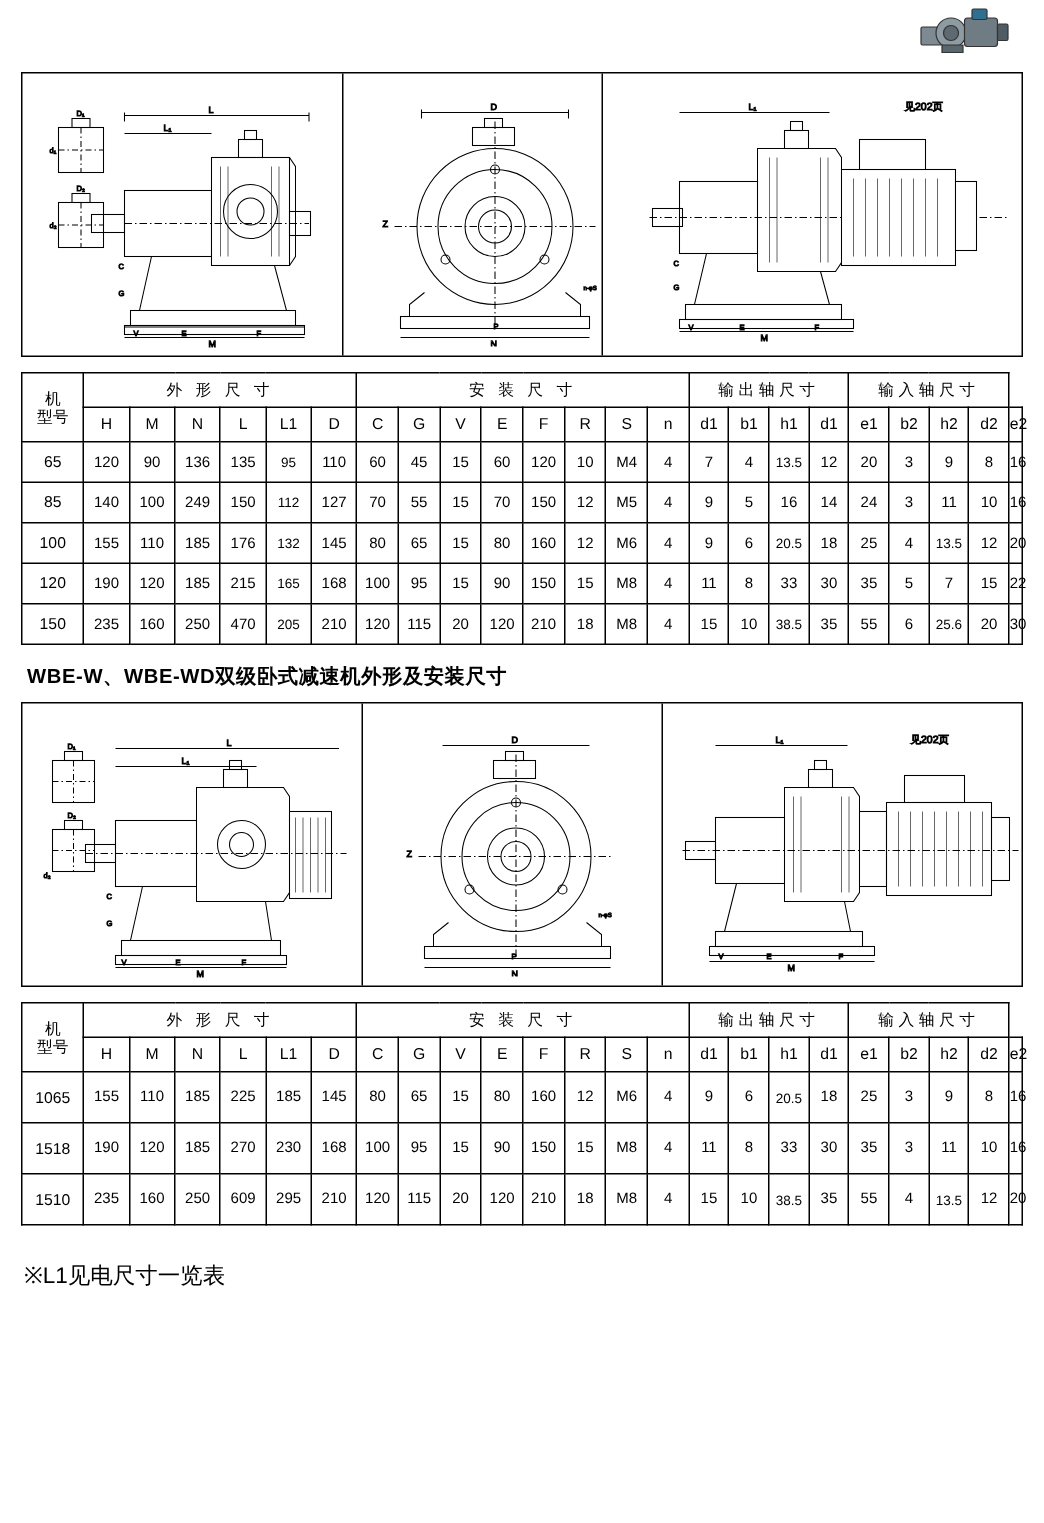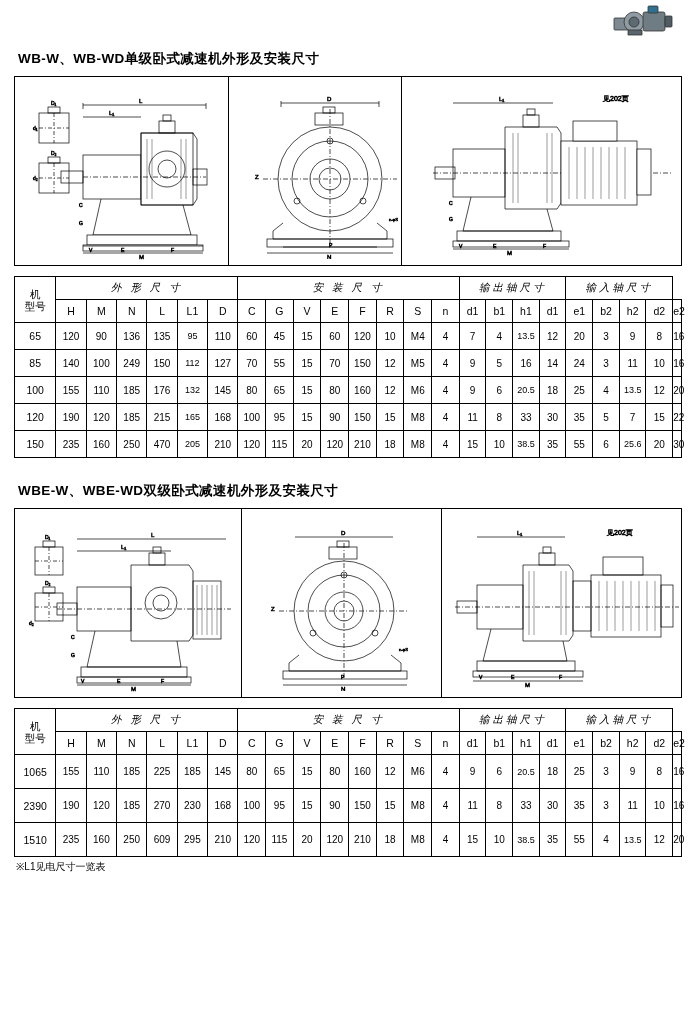--- a/index.html
+++ b/index.html
@@ -79,41 +79,40 @@
     height: 26px;
     font-weight: normal;
   }
   table.spec thead th {
     font-size: 10.5px;
     height: 22px;
   }
   .grp-head {
     letter-spacing: 3px;
     font-size: 11px;
-    font-style: italic;
   }
   .model-head {
     font-size: 10.5px;
     line-height: 12px;
   }
   .sub th {
     font-size: 10px;
     height: 20px;
   }
   td.small {
     font-size: 9px;
   }
   .rowcell {
     font-size: 10.5px;
   }
 
   
   .footnote {
-    font-size: 10px;
-    margin-top: 2px;
+    font-size: 15px;
+    margin-top: 22px;
     margin-left: 2px;
   }
 
   
   .dwg { position: absolute; }
   svg { display: block; }
 </style>
 </head>
 <body>
 
@@ -128,21 +127,20 @@
           <circle cx="22" cy="20" r="5" fill="#5d6a71"></circle>
           <rect x="31" y="10" width="22" height="19" rx="2" fill="#6f7c83"></rect>
           <rect x="53" y="14" width="7" height="11" rx="1" fill="#4f5c63"></rect>
           <rect x="36" y="4" width="10" height="7" rx="1" fill="#2f6f8f"></rect>
           <path d="M16 28 L30 28 L30 33 L16 33 Z" fill="#59666d"></path>
         </g>
       </svg>
     </div>
   </div>
 
-  <div class="section-title">WB-W、WB-WD单级卧式减速机外形及安装尺寸</div>
 
   <div class="drawing-frame frame-1">
     <div class="vdiv" style="left:32%"></div>
     <div class="vdiv" style="left:58%"></div>
 
     <svg class="dwg" style="left:6px; top:18px;" width="200" height="165" viewBox="0 0 200 165">
       <g stroke="#000" fill="none" stroke-width="0.7" font-family="Liberation Sans, sans-serif" font-size="5">
 
         <rect x="18" y="18" width="30" height="30"></rect>
         <line x1="18" y1="33" x2="48" y2="33" stroke-dasharray="4,2,1,2"></line>
@@ -442,21 +440,21 @@
         <td>35</td>
         <td>55</td>
         <td>6</td>
         <td class="small">25.6</td>
         <td>20</td>
         <td>30</td>
       </tr>
     </tbody>
   </table>
 
-  <div class="section-title" style="margin-top:24px;">WBE-W、WBE-WD双级卧式减速机外形及安装尺寸</div>
+  <div class="section-title" style="margin-top:12px;">WBE-W、WBE-WD双级卧式减速机外形及安装尺寸</div>
 
   <div class="drawing-frame frame-2">
     <div class="vdiv" style="left:34%"></div>
     <div class="vdiv" style="left:64%"></div>
 
     <svg class="dwg" style="left:6px; top:16px;" width="216" height="168" viewBox="0 0 216 168">
       <g stroke="#000" fill="none" stroke-width="0.7" font-size="5" font-family="Liberation Sans, sans-serif">
         <rect x="14" y="22" width="28" height="28"></rect>
         <line x1="14" y1="36" x2="42" y2="36" stroke-dasharray="4,2,1,2"></line>
         <line x1="28" y1="22" x2="28" y2="50" stroke-dasharray="4,2,1,2"></line>
@@ -637,21 +635,21 @@
         <td>6</td>
         <td class="small">20.5</td>
         <td>18</td>
         <td>25</td>
         <td>3</td>
         <td>9</td>
         <td>8</td>
         <td>16</td>
       </tr>
       <tr style="height:34px">
-        <td class="rowcell">2390</td>
+        <td class="rowcell">1518</td>
         <td>190</td>
         <td>120</td>
         <td>185</td>
         <td>270</td>
         <td>230</td>
         <td>168</td>
         <td>100</td>
         <td>95</td>
         <td>15</td>
         <td>90</td>

